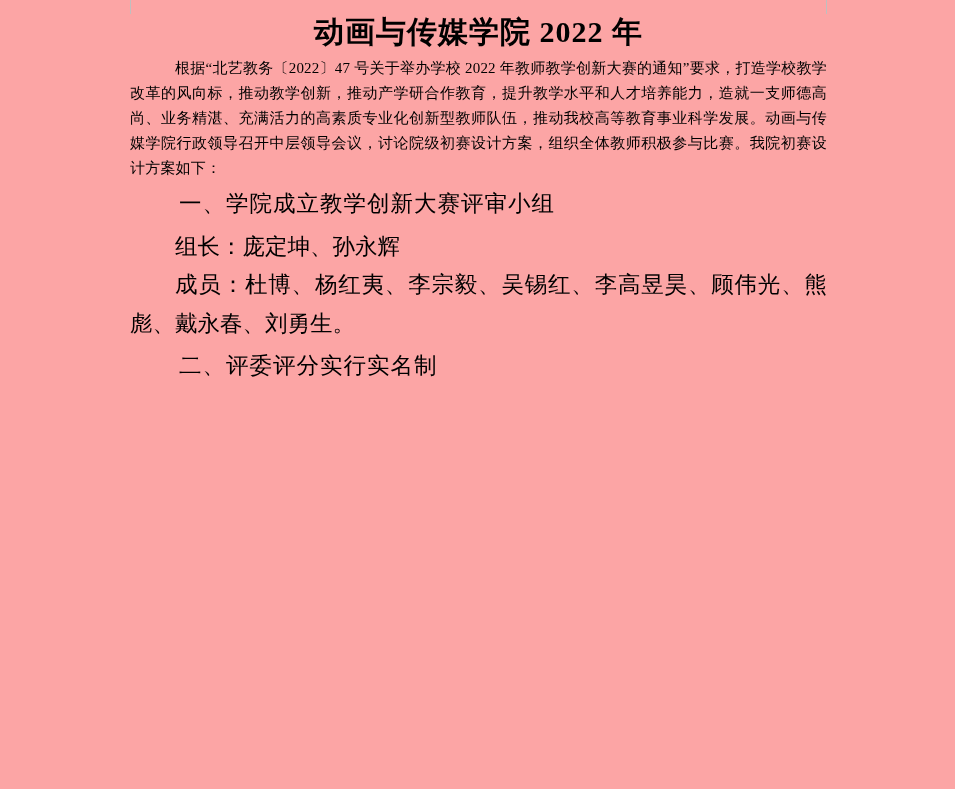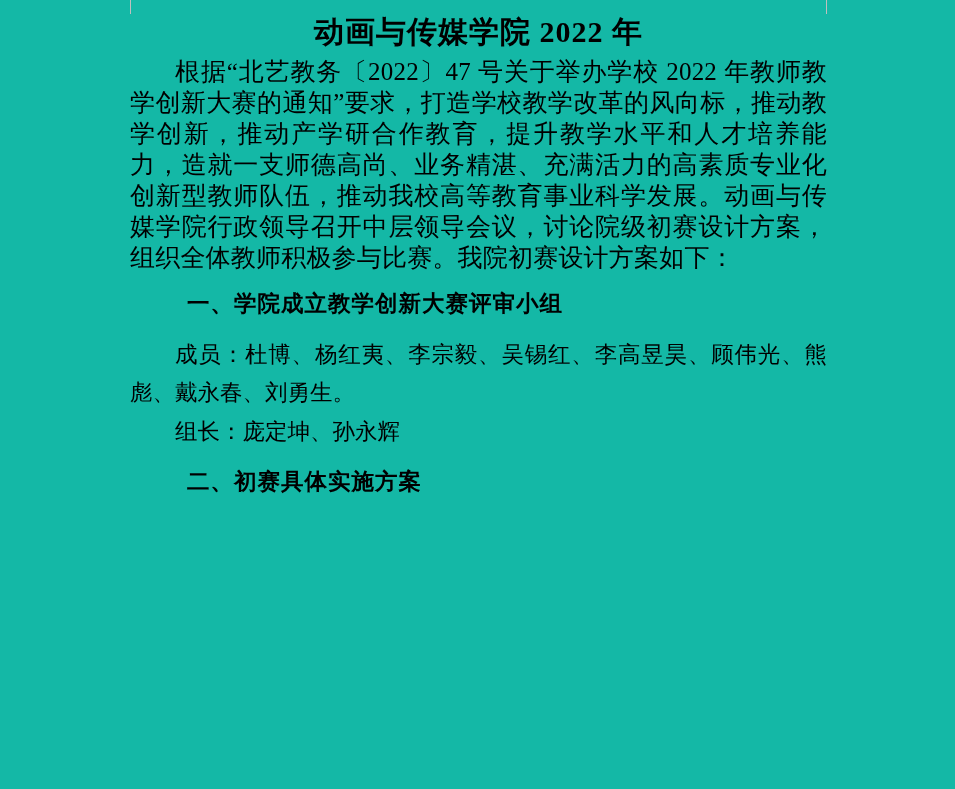--- a/index.html
+++ b/index.html
@@ -11,21 +11,21 @@
     width: 955px;
     height: 789px;
     overflow: hidden;
     font-family: "Liberation Serif", "DejaVu Serif", serif;
     color: #000000;
   }
   .page {
     position: relative;
     width: 955px;
     height: 789px;
-    background: #14b8a6;
+    background: #fca5a5;
     box-sizing: border-box;
   }
   
   .guide {
     position: absolute;
     top: 0;
     width: 1px;
     height: 14px;
     background: #bfbfbf;
   }
@@ -41,34 +41,34 @@
     font-family: "Liberation Serif", "DejaVu Serif", serif;
     font-weight: bold;
     font-size: 30px;
     line-height: 44px;
     letter-spacing: 1px;
     margin: 4px 0 2px 0;
   }
   .title .line { display: block; white-space: nowrap; }
 
   p.body {
-    font-size: 25px;
-    line-height: 31px;
+    font-size: 15px;
+    line-height: 25px;
     text-align: justify;
     text-justify: inter-ideograph;
     margin: 0;
     text-indent: 45px;
     letter-spacing: 0.2px;
   }
   p.heading {
     font-size: 22.5px;
     line-height: 38.5px;
-    margin: 12px;
+    margin: 4px;
     text-indent: 45px;
-    font-weight: bold;
+    font-weight: normal;
     letter-spacing: 1px;
   }
   p.sub {
     font-size: 22.5px;
     line-height: 38.5px;
     margin: 0;
     text-indent: 45px;
     text-align: justify;
     text-justify: inter-ideograph;
   }
@@ -84,21 +84,21 @@
   <div class="doc">
 
     <div class="title">
       <span class="line">动画与传媒学院 2022 年</span>
     </div>
 
     <p class="body">根据“北艺教务〔2022〕47 号关于举办学校 2022 年教师教学创新大赛的通知”要求，打造学校教学改革的风向标，推动教学创新，推动产学研合作教育，提升教学水平和人才培养能力，造就一支师德高尚、业务精湛、充满活力的高素质专业化创新型教师队伍，推动我校高等教育事业科学发展。动画与传媒学院行政领导召开中层领导会议，讨论院级初赛设计方案，组织全体教师积极参与比赛。我院初赛设计方案如下：</p>
 
     <p class="heading gap-top">一、学院成立教学创新大赛评审小组</p>
 
+    <p class="sub">组长：庞定坤、孙永辉</p>
+
     <p class="sub">成员：杜博、杨红夷、李宗毅、吴锡红、李高昱昊、顾伟光、熊彪、戴永春、刘勇生。</p>
 
-    <p class="sub">组长：庞定坤、孙永辉</p>
 
-
-    <p class="heading">二、初赛具体实施方案</p>
+    <p class="heading">二、评委评分实行实名制</p>
 
   </div>
 </div>
 
 </body></html>

